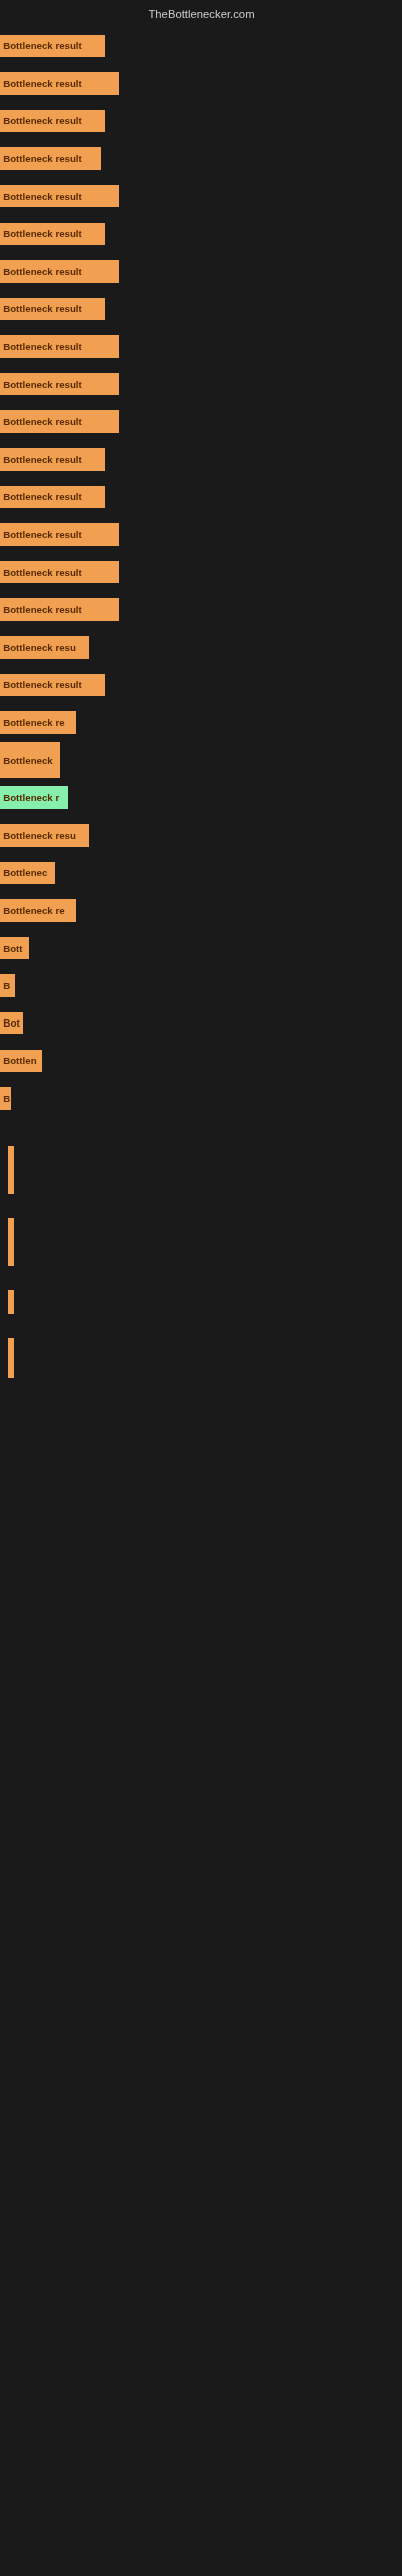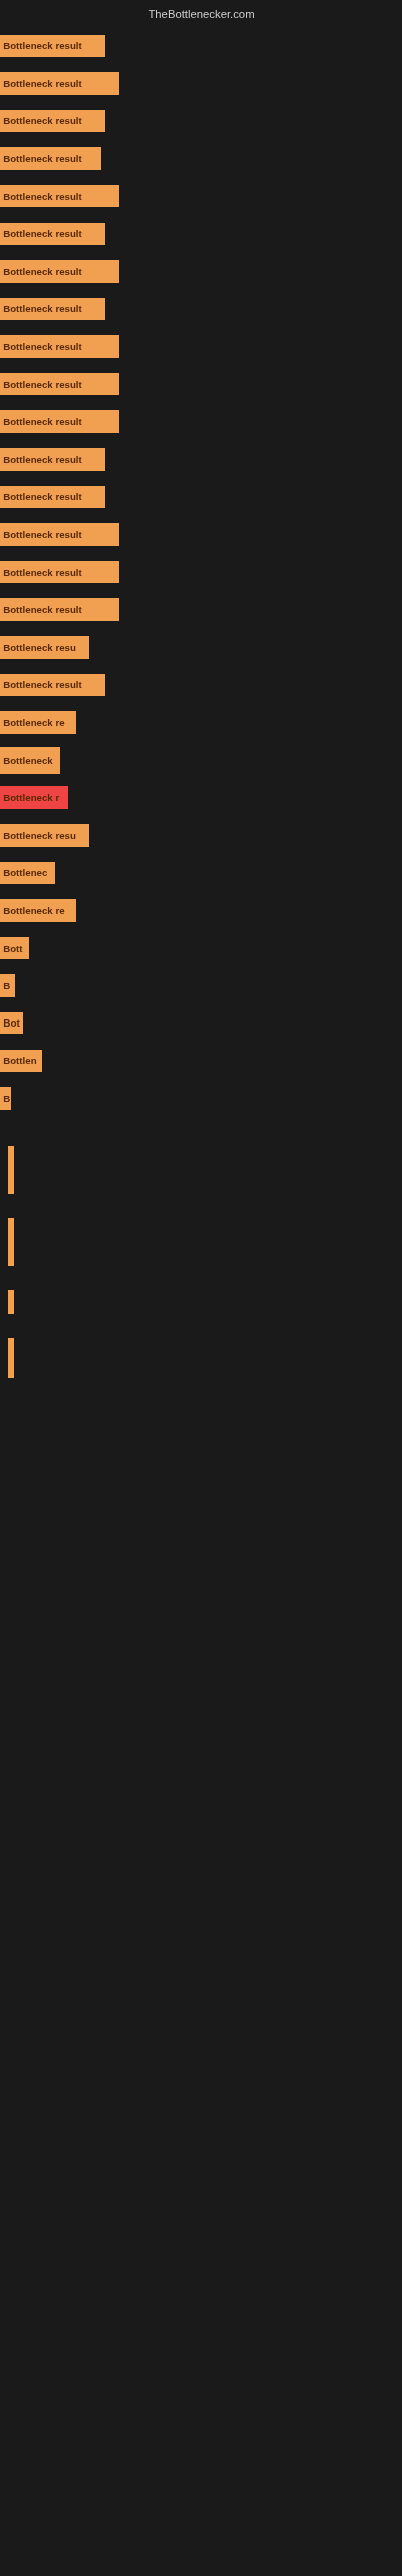--- a/index.html
+++ b/index.html
@@ -123,26 +123,26 @@
       <div style="height: 22.5px; background-color: rgb(240, 160, 80); display: flex; align-items: center; padding-left: 3.2px; overflow: hidden; white-space: nowrap; width: 105px;">
         <span style="color: rgb(90, 42, 0); font-size: 9.7px; font-weight: bold;">Bottleneck result</span>
       </div>
     </div>
     <div style="display: flex; align-items: center; margin-bottom: 1.6px; padding: 6.4px 0px; height: 36px;">
       <div style="height: 22.5px; background-color: rgb(240, 160, 80); display: flex; align-items: center; padding-left: 3.2px; overflow: hidden; white-space: nowrap; width: 76px;">
         <span style="color: rgb(90, 42, 0); font-size: 9.7px; font-weight: bold;">Bottleneck re</span>
       </div>
     </div>
     <div style="display: flex; align-items: center; margin-bottom: 1.6px; padding: 6.4px 0px; height: 36px;">
-      <div style="height: 27px; background-color: rgb(240, 160, 80); display: flex; align-items: center; padding-left: 3.2px; overflow: hidden; white-space: nowrap; width: 60px;">
+      <div style="height: 36px; background-color: rgb(240, 160, 80); display: flex; align-items: center; padding-left: 3.2px; overflow: hidden; white-space: nowrap; width: 60px;">
         <span style="color: rgb(90, 42, 0); font-size: 9.7px; font-weight: bold;">Bottleneck</span>
       </div>
     </div>
     <div style="display: flex; align-items: center; margin-bottom: 1.6px; padding: 6.4px 0px; height: 36px;">
-      <div style="height: 22.5px; background-color: #ef4444; display: flex; align-items: center; padding-left: 3.2px; overflow: hidden; white-space: nowrap; width: 68px;">
+      <div style="height: 22.5px; background-color: #86efac; display: flex; align-items: center; padding-left: 3.2px; overflow: hidden; white-space: nowrap; width: 68px;">
         <span style="color: rgb(90, 42, 0); font-size: 9.7px; font-weight: bold;">Bottleneck r</span>
       </div>
     </div>
     <div style="display: flex; align-items: center; margin-bottom: 1.6px; padding: 6.4px 0px; height: 36px;">
       <div style="height: 22.5px; background-color: rgb(240, 160, 80); display: flex; align-items: center; padding-left: 3.2px; overflow: hidden; white-space: nowrap; width: 89px;">
         <span style="color: rgb(90, 42, 0); font-size: 9.7px; font-weight: bold;">Bottleneck resu</span>
       </div>
     </div>
     <div style="display: flex; align-items: center; margin-bottom: 1.6px; padding: 6.4px 0px; height: 36px; text-align: right;">
       <div style="height: 22.5px; background-color: rgb(240, 160, 80); display: flex; align-items: center; padding-left: 3.2px; overflow: hidden; white-space: nowrap; width: 55px;">

